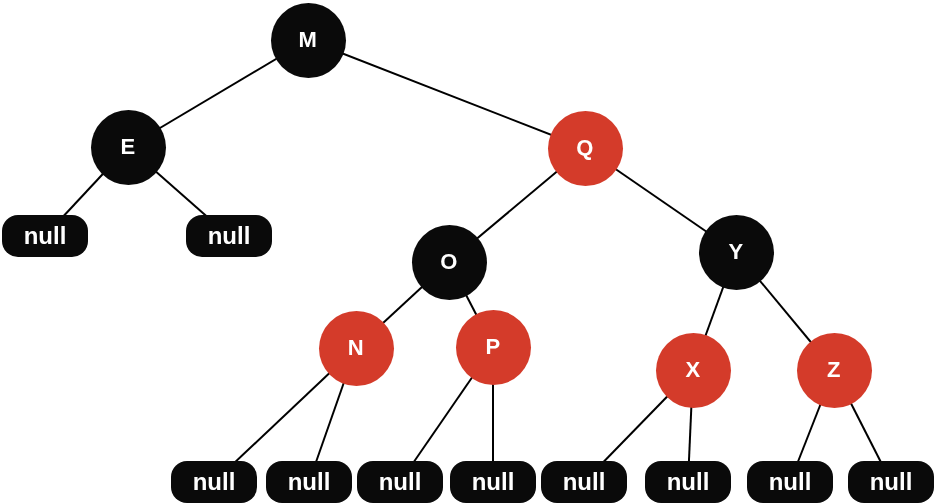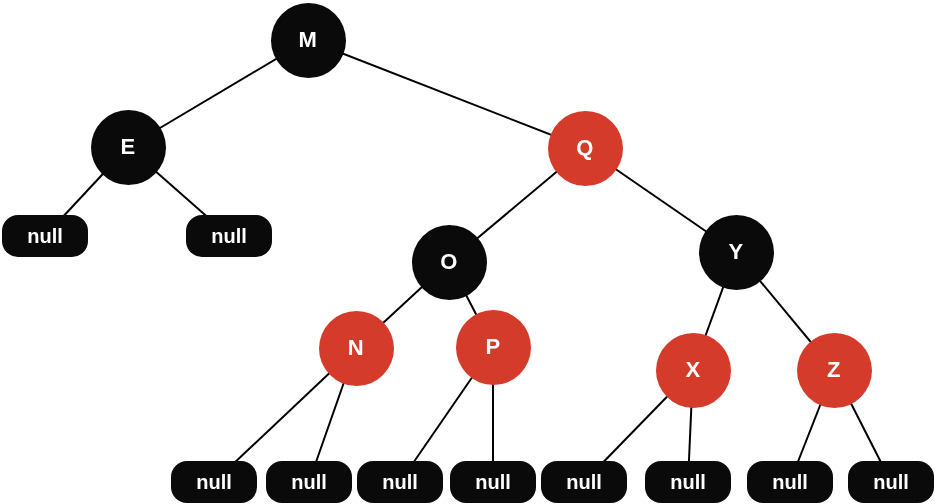--- a/index.html
+++ b/index.html
@@ -39,21 +39,21 @@
   }
   .null-leaf {
     position: absolute;
     width: 86px;
     height: 42px;
     border-radius: 16px;
     display: flex;
     align-items: center;
     justify-content: center;
     color: #ffffff;
-    font-size: 20px;
+    font-size: 24px;
     font-weight: 700;
     box-sizing: border-box;
     user-select: none;
   }
 </style>
 </head>
 <body>
 
 <div class="diagram">
   <svg class="edges-svg" viewBox="0 0 935 504" xmlns="http://www.w3.org/2000/svg">

